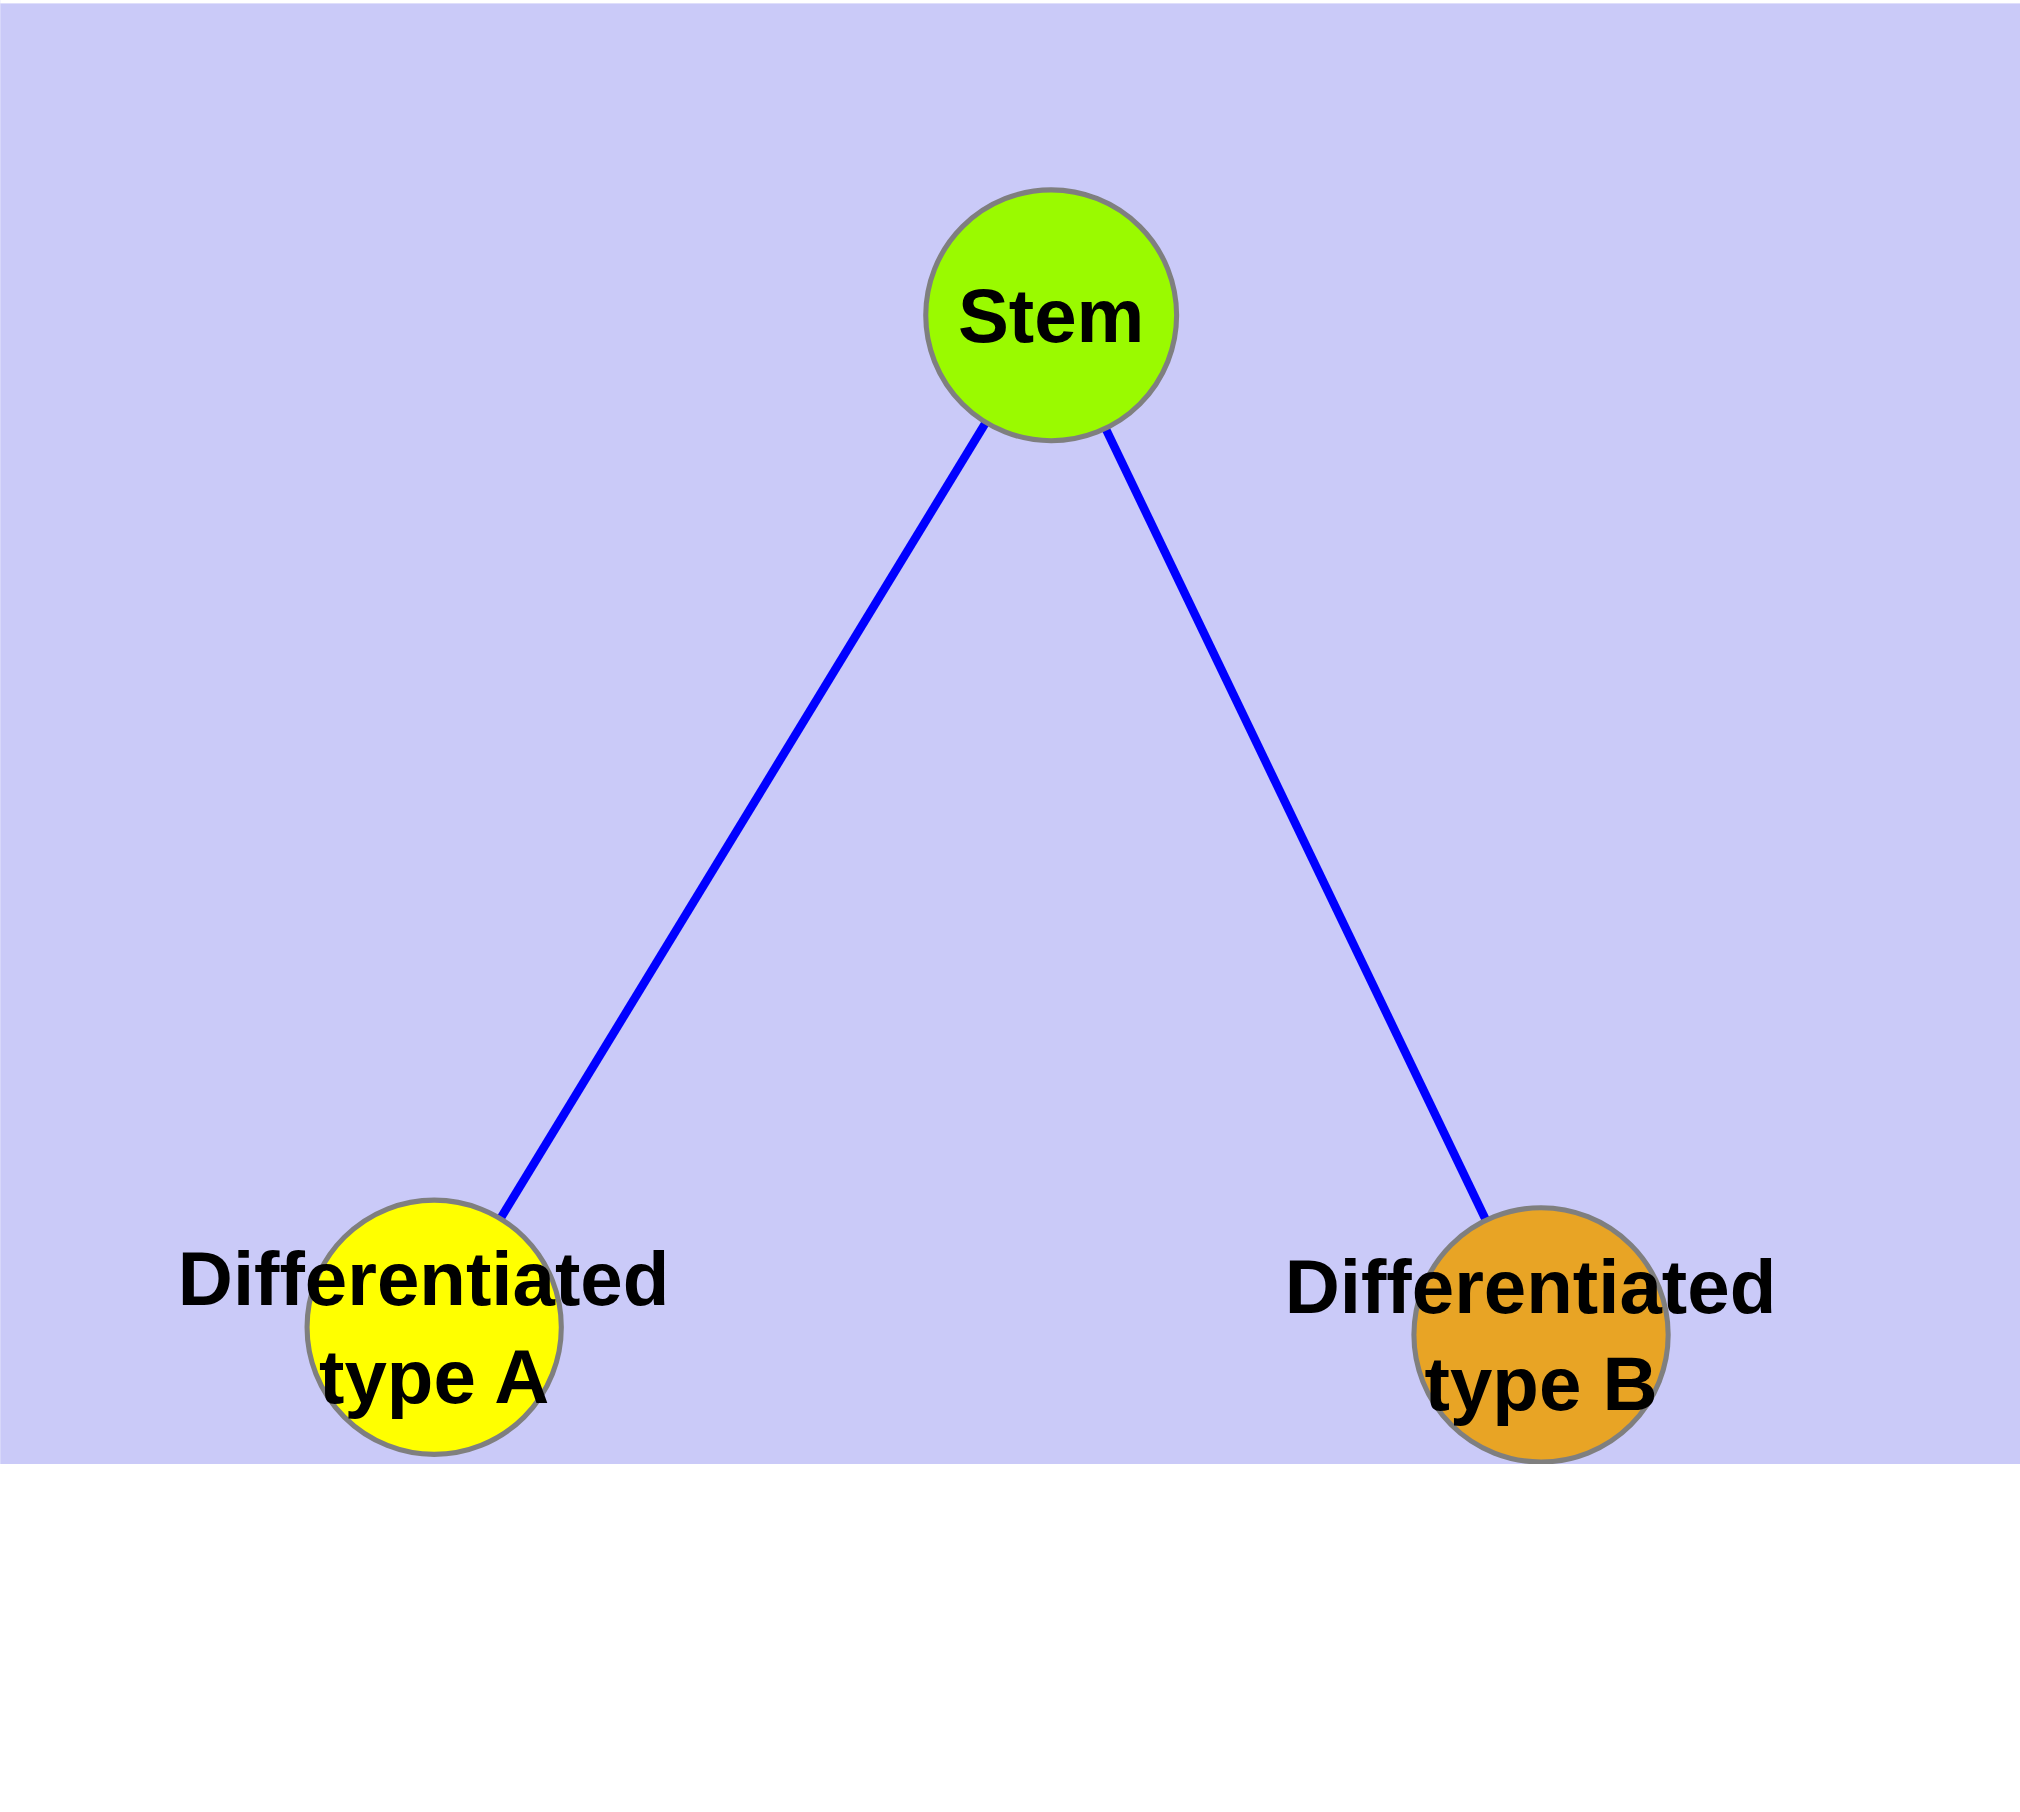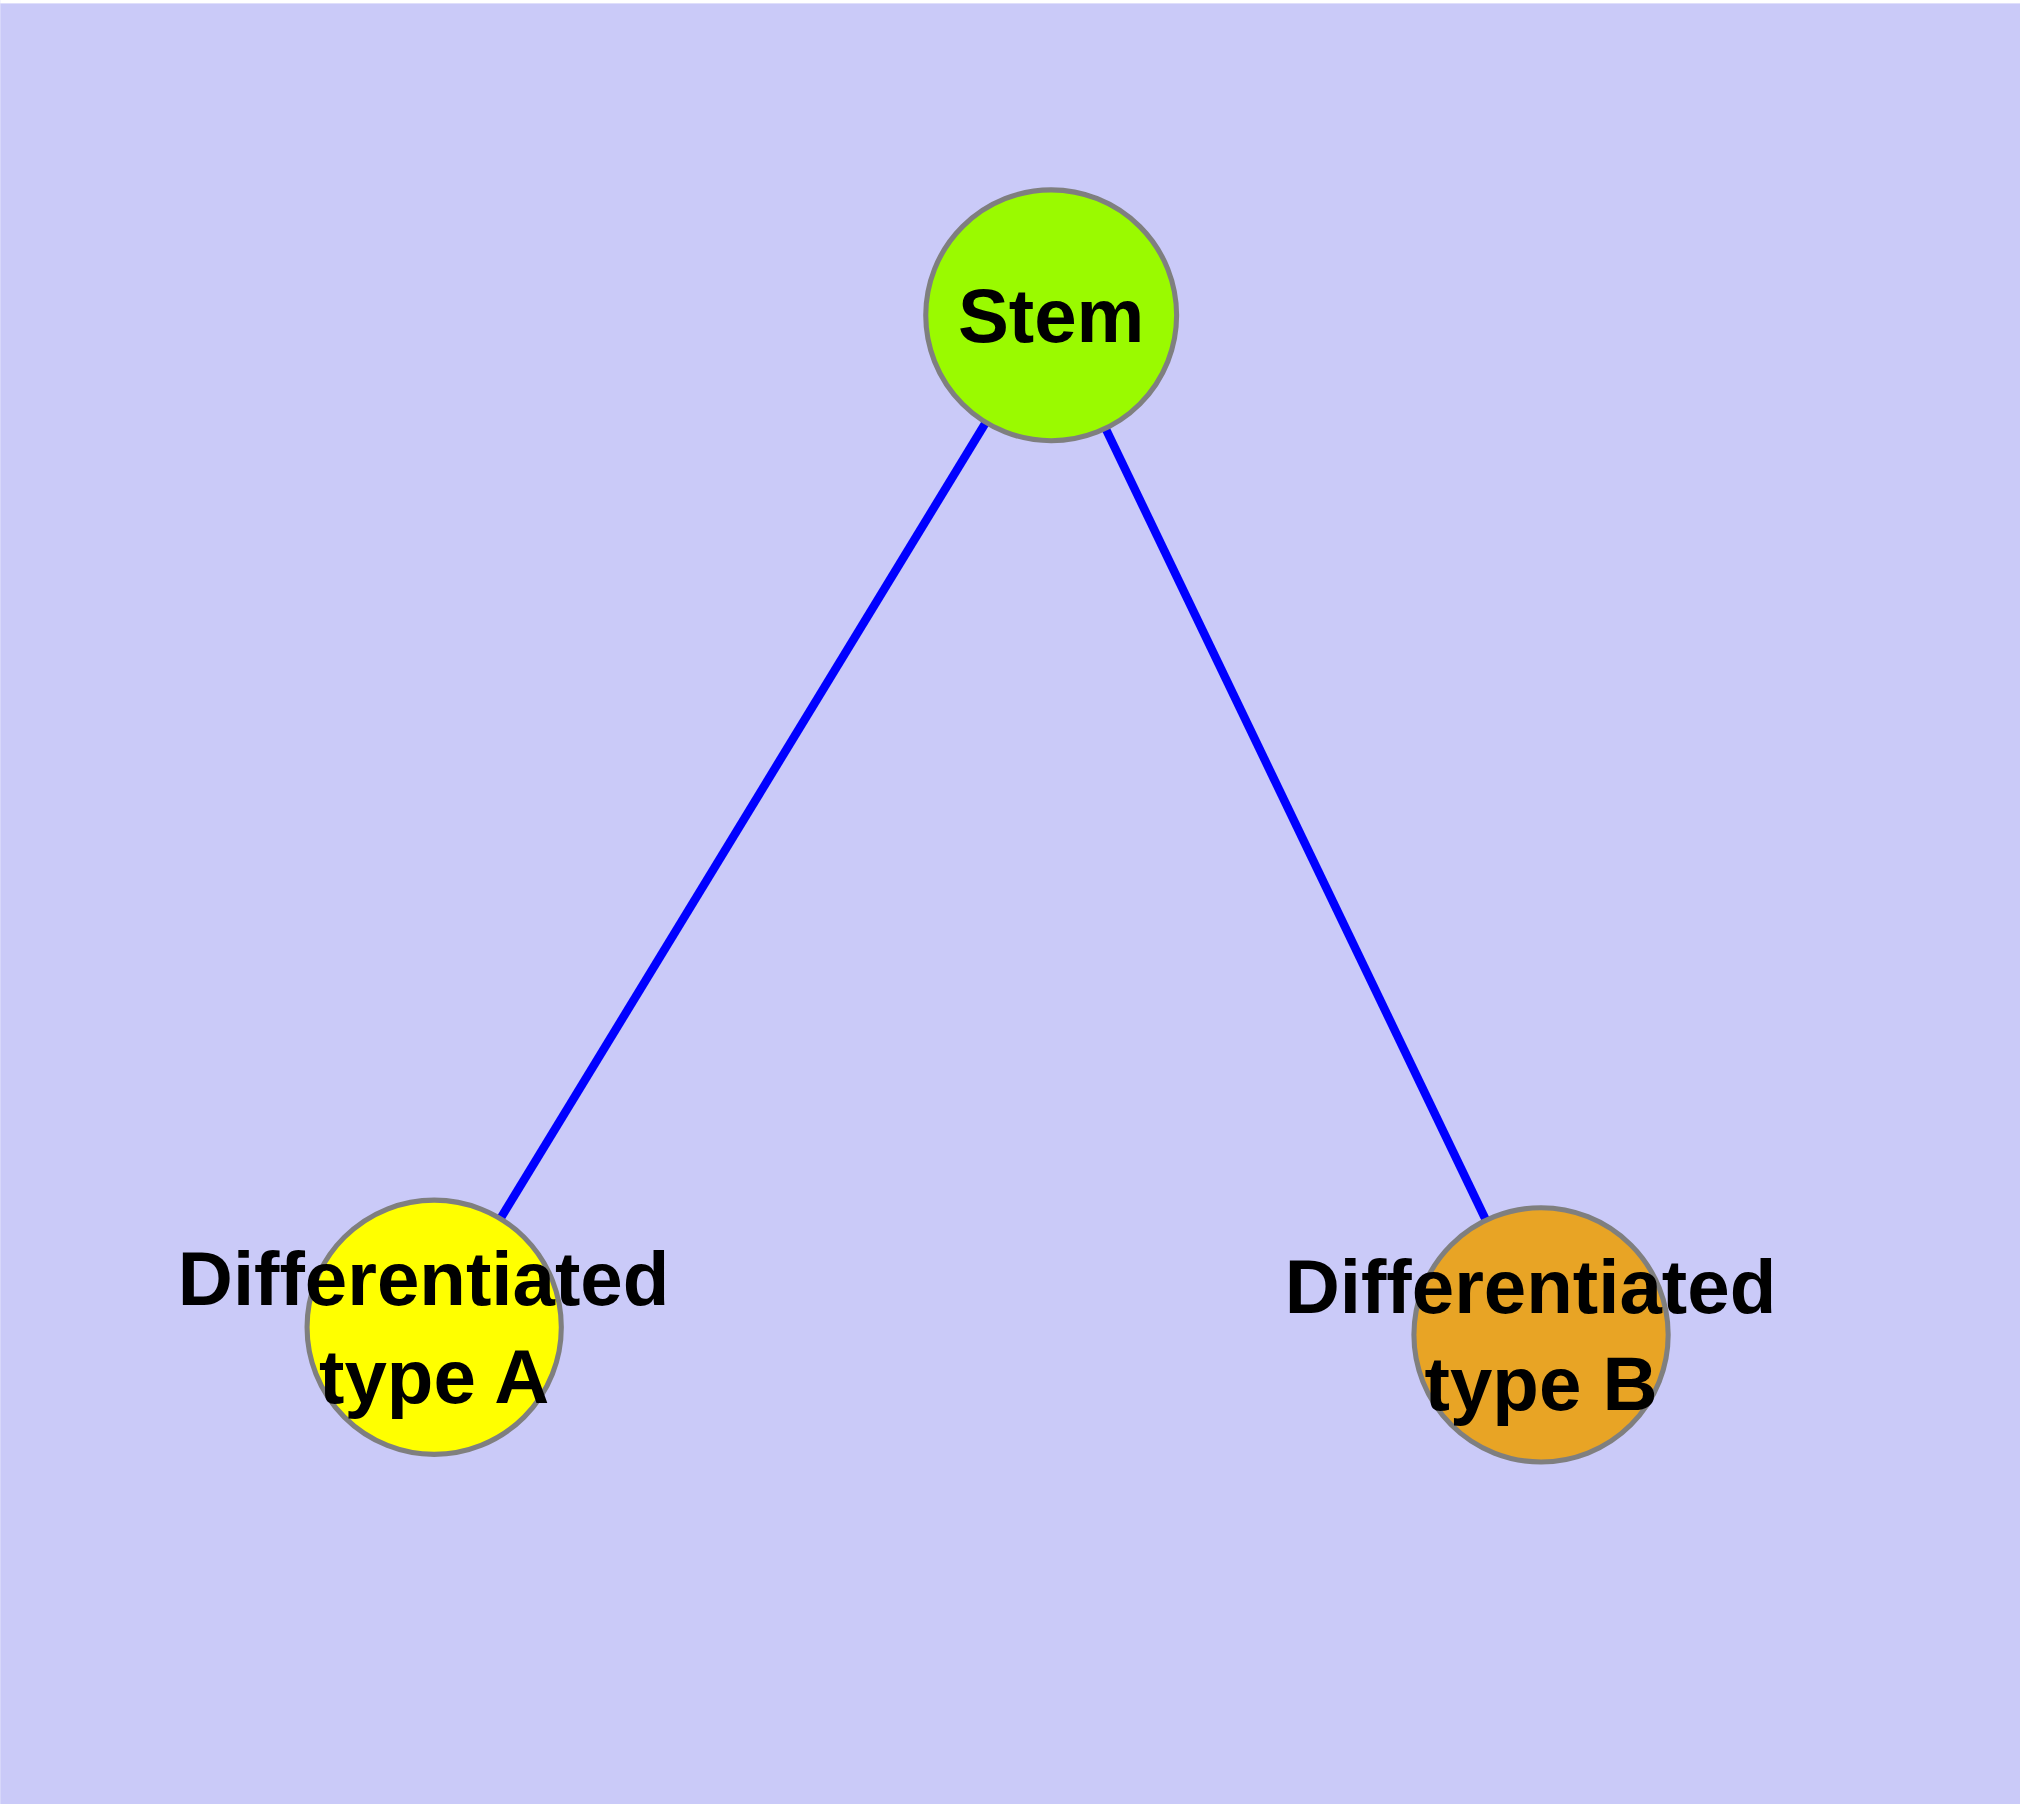--- a/index.html
+++ b/index.html
@@ -3,21 +3,21 @@
 <meta charset="utf-8">
 <style>
   html, body {
     margin: 0;
     padding: 0;
     background: #ffffff;
   }
   .canvas {
     position: relative;
     width: 2021px;
-    height: 1804px;
+    height: 1464px;
     overflow: hidden;
   }
   .canvas svg {
     display: block;
     width: 2021px;
     height: 1812px;
   }
   text.node-label {
     font-family: "Liberation Sans", sans-serif;
     font-weight: bold;

